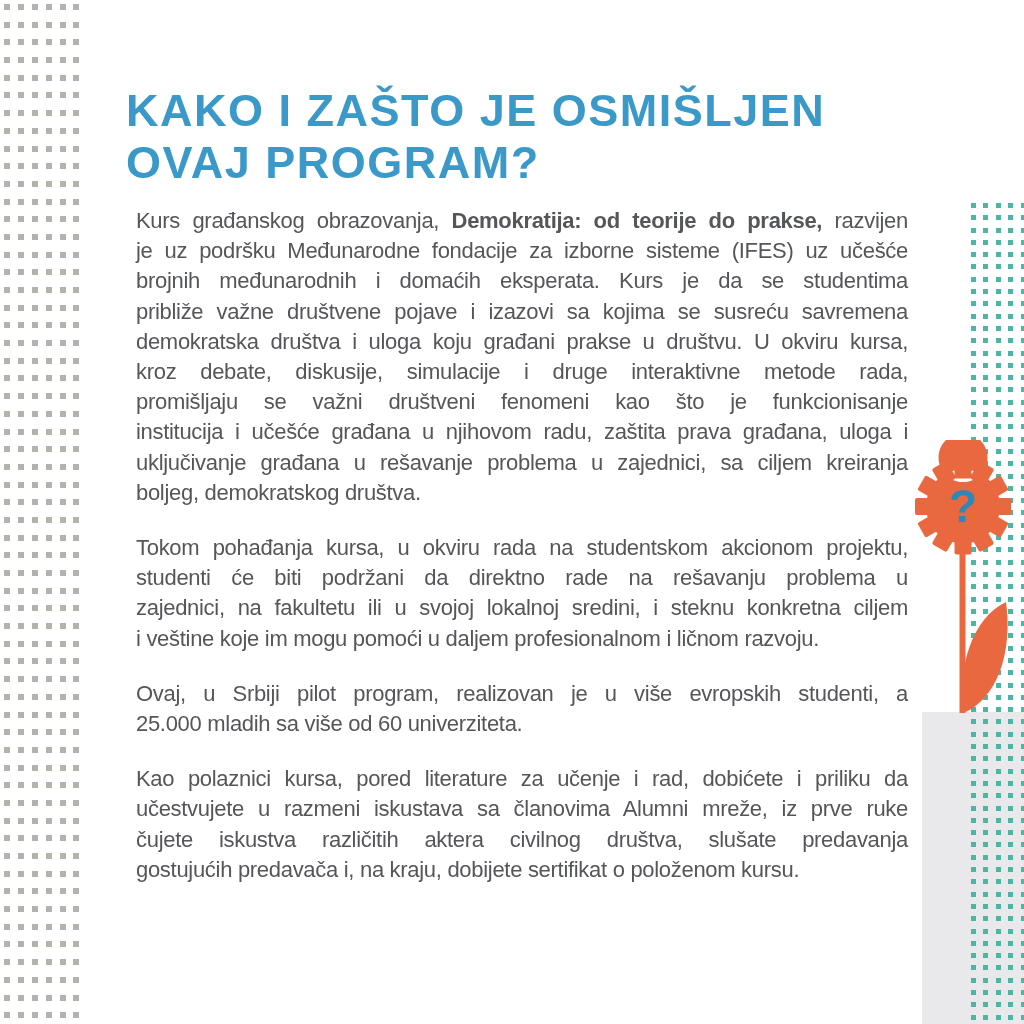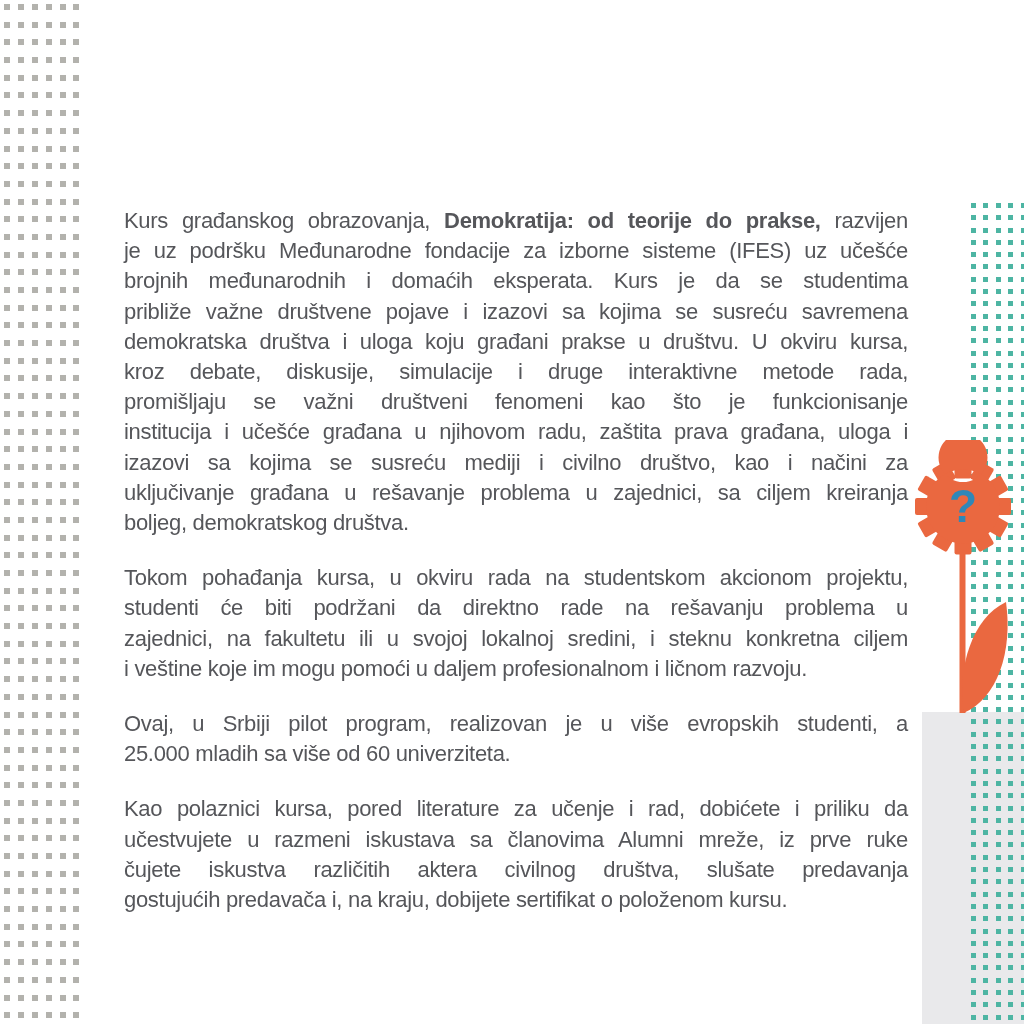--- a/index.html
+++ b/index.html
@@ -41,21 +41,21 @@
     letter-spacing:1.5px;
     color:var(--title-blue);
   }
   
   .article{
     position:absolute;left:124px;top:206px;width:784px;
     font-size:22px;line-height:30.2px;
     letter-spacing:-0.3px;
     color:var(--body-text);
   }
-  .paragraph{margin:0 0 25px 0;}
+  .paragraph{margin:0 0 25px 12px;}
   .line{
     text-align:justify;
     text-align-last:justify;
   }
   .line.last{text-align-last:left;}
   .bold{font-weight:700;}
   
   .flower{position:absolute;left:900px;top:440px;width:124px;height:290px;}
   .flower .orange-fill{fill:var(--orange);}
   .flower .q-mark{
@@ -777,32 +777,32 @@
           <rect x="954.5" y="458.5" width="17" height="20" rx="2" transform="rotate(270 963 506.5)"></rect>
           <rect x="954.5" y="458.5" width="17" height="20" rx="2" transform="rotate(300 963 506.5)"></rect>
           <rect x="954.5" y="458.5" width="17" height="20" rx="2" transform="rotate(330 963 506.5)"></rect>
         </g>
       <path class="orange-fill" fill-rule="evenodd" d="M 963 469.5 A 37 37 0 1 0 963.02 469.5 Z
                M 963 482 A 24.5 24.5 0 1 1 963.02 482 Z"></path>
     </g>
     <text class="q-mark" x="963" y="522" text-anchor="middle">?</text>
   </svg>
 
+  <h1 class="title"><span>KAKO I ZAŠTO JE OSMIŠLJEN</span><br><span>OVAJ PROGRAM?</span></h1>
 
   <div class="article">
       <div class="paragraph">
         <div class="line"><span>Kurs građanskog obrazovanja, </span><span class="bold">Demokratija: od teorije do prakse,</span><span> razvijen</span></div>
         <div class="line"><span>je uz podršku Međunarodne fondacije za izborne sisteme (IFES) uz učešće</span></div>
         <div class="line"><span>brojnih međunarodnih i domaćih eksperata. Kurs je da se studentima</span></div>
         <div class="line"><span>približe važne društvene pojave i izazovi sa kojima se susreću savremena</span></div>
         <div class="line"><span>demokratska društva i uloga koju građani prakse u društvu. U okviru kursa,</span></div>
         <div class="line"><span>kroz debate, diskusije, simulacije i druge interaktivne metode rada,</span></div>
         <div class="line"><span>promišljaju se važni društveni fenomeni kao što je funkcionisanje</span></div>
         <div class="line"><span>institucija i učešće građana u njihovom radu, zaštita prava građana, uloga i</span></div>
-        <div class="line"><span>izazovi sa kojima se susreću mediji i civilno društvo, kao i načini za</span></div>
         <div class="line"><span>uključivanje građana u rešavanje problema u zajednici, sa ciljem kreiranja</span></div>
         <div class="line last"><span>boljeg, demokratskog društva.</span></div>
       </div>
       <div class="paragraph">
         <div class="line"><span>Tokom pohađanja kursa, u okviru rada na studentskom akcionom projektu,</span></div>
         <div class="line"><span>studenti će biti podržani da direktno rade na rešavanju problema u</span></div>
         <div class="line"><span>zajednici, na fakultetu ili u svojoj lokalnoj sredini, i steknu konkretna ciljem</span></div>
         <div class="line last"><span>i veštine koje im mogu pomoći u daljem profesionalnom i ličnom razvoju.</span></div>
       </div>
       <div class="paragraph">

